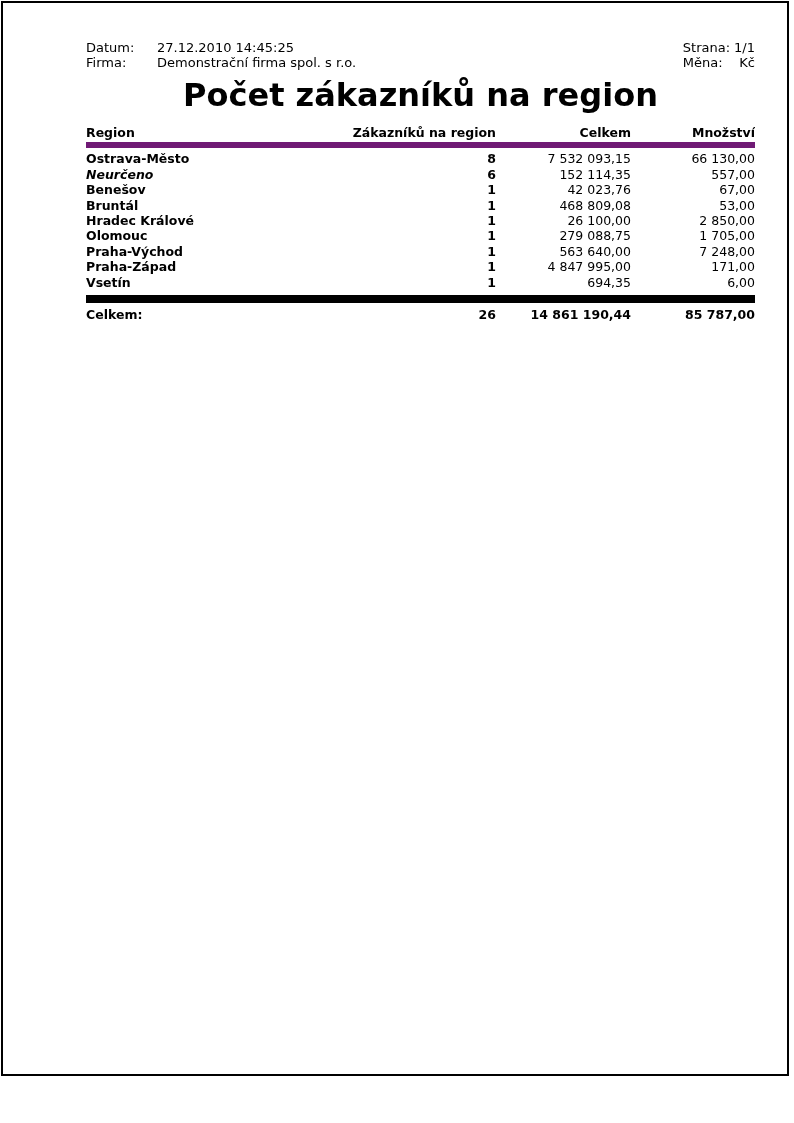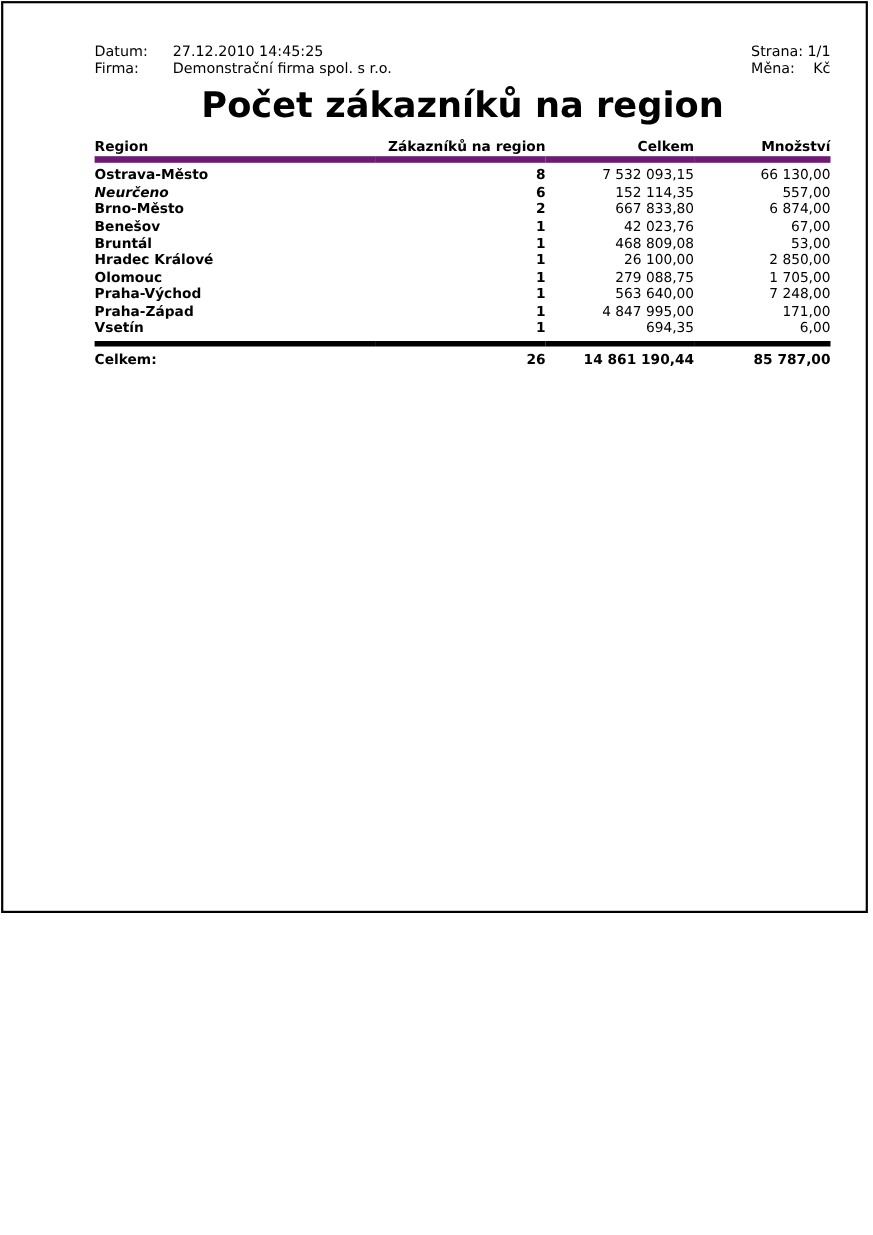--- a/index.html
+++ b/index.html
@@ -7,21 +7,21 @@
     padding: 0;
     background: #ffffff;
     width: 794px;
     height: 1123px;
     font-family: "DejaVu Sans", sans-serif;
     color: #000000;
   }
   .page-frame {
     position: absolute;
     left: 1px; top: 1px;
-    width: 788px; height: 829px;
+    width: 788px; height: 1075px;
     border: 2px solid #000000;
     background: #ffffff;
     box-sizing: border-box;
     padding-left: 44px;
   }
   .content {
     position: absolute;
     left: 83px;
     top: 0;
     width: 669px;
@@ -87,21 +87,21 @@
     padding-bottom: 2px;
   }
   thead th:first-child { text-align: left; }
   tbody td { text-align: right; margin-top: 33px; }
   tbody td:first-child { text-align: left; font-weight: bold; }
   tbody td:nth-child(2) { font-weight: bold; }
   tbody tr:first-child td { padding-top: 3px; }
   tbody tr:last-child td { padding-bottom: 5px; }
   tbody td.italic { font-style: italic; }
   tfoot td {
-    border-top: 5px solid #000000;
+    border-top: 8px solid #000000;
     padding-top: 4px;
     font-weight: bold;
     text-align: right;
   }
   tfoot td:first-child { text-align: left; }
 </style>
 </head>
 <body>
 
 <div class="page-frame">
@@ -154,26 +154,20 @@
             <td>7 532 093,15</td>
             <td>66 130,00</td>
           </tr>
           <tr>
             <td class="italic">Neurčeno</td>
             <td>6</td>
             <td>152 114,35</td>
             <td>557,00</td>
           </tr>
           <tr>
-            <td>Brno-Město</td>
-            <td>2</td>
-            <td>667 833,80</td>
-            <td>6 874,00</td>
-          </tr>
-          <tr>
             <td>Benešov</td>
             <td>1</td>
             <td>42 023,76</td>
             <td>67,00</td>
           </tr>
           <tr>
             <td>Bruntál</td>
             <td>1</td>
             <td>468 809,08</td>
             <td>53,00</td>

